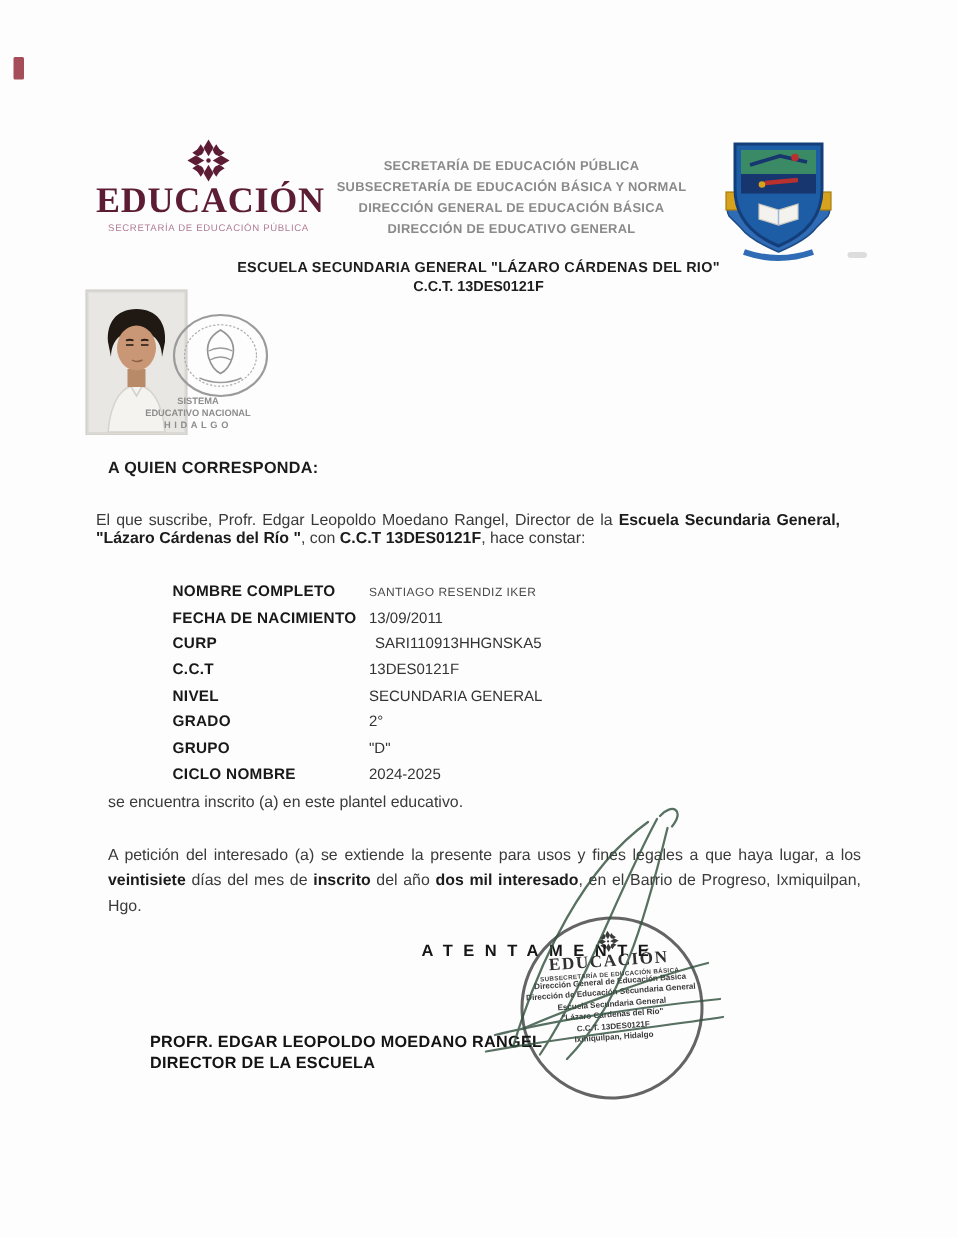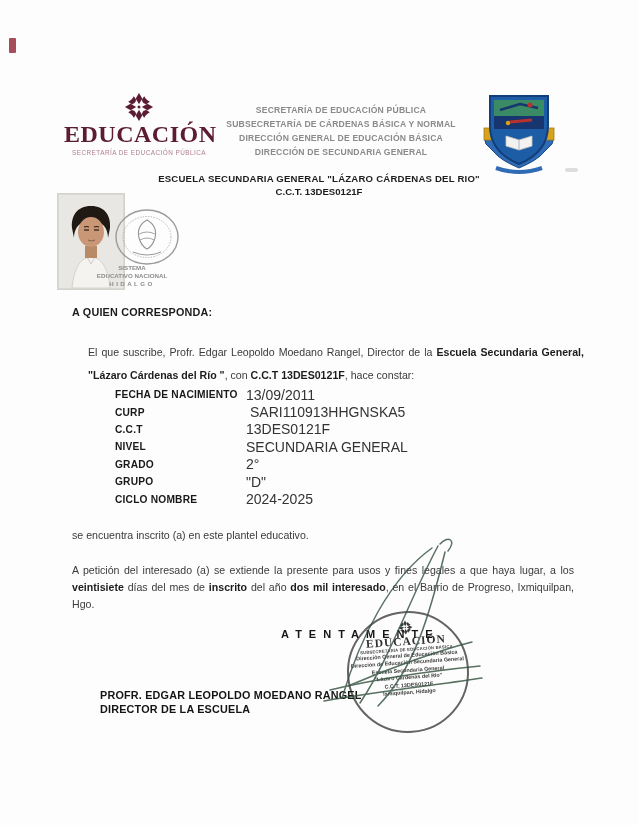--- a/index.html
+++ b/index.html
@@ -34,28 +34,28 @@
   .seal-caption div{font-size:6.2px;font-weight:bold;line-height:8.2px;}
   .seal-caption .sp{letter-spacing:2.4px;}
 
   
   .ref-block{left:384px;top:218px;width:210px;}
   .ref-row{font-size:8.8px;line-height:21px;color:#3a3a3a;white-space:nowrap;}
   .ref-row .lab{font-weight:bold;color:#1c1c1c;}
 
   .salutation{left:72px;top:306px;font-size:10.8px;font-weight:bold;color:#1b1b1b;letter-spacing:.2px;}
 
-  .para{left:88px;top:341px;width:496px;font-size:10.6px;line-height:23px;text-align:justify;color:#3a3a3a;}
+  .para{left:64px;top:341px;width:496px;font-size:10.6px;line-height:12px;text-align:justify;color:#3a3a3a;}
   .b{font-weight:bold;color:#1c1c1c;}
 
   
   .fields{left:115px;top:386px;width:420px;}
   .frow{display:grid;grid-template-columns:131px auto;height:17.4px;align-items:center;}
   .flabel{font-size:10.2px;font-weight:bold;color:#181818;letter-spacing:.2px;}
-  .fvalue{font-size:14px;color:#333;}
+  .fvalue{font-size:10px;color:#333;}
   .fvalue.small{font-size:8px;letter-spacing:.3px;color:#4a4a4a;}
   .fvalue.indent{padding-left:4px;}
 
   .enrollment{left:72px;top:529px;font-size:10.6px;color:#3a3a3a;}
 
   .para2{left:72px;top:562px;width:502px;font-size:10.6px;line-height:17.2px;text-align:justify;color:#3a3a3a;}
 
   .atentamente{left:238px;top:628px;font-size:11px;font-weight:bold;color:#161616;letter-spacing:7px;z-index:6;margin-left:43px;}
 
   
@@ -93,23 +93,23 @@
         <use href="#petalA" transform="rotate(270)"></use>
         <circle r="1.6"></circle>
       </g>
     </svg>
     <div class="logo-wordmark">EDUCACIÓN</div>
     <div class="logo-tagline">SECRETARÍA DE EDUCACIÓN PÚBLICA</div>
   </div>
 
   <div class="abs dep-block">
     <div class="dep-line">SECRETARÍA DE EDUCACIÓN PÚBLICA</div>
-    <div class="dep-line">SUBSECRETARÍA DE CÁRDENAS BÁSICA Y NORMAL</div>
+    <div class="dep-line">SUBSECRETARÍA DE EDUCACIÓN BÁSICA Y NORMAL</div>
     <div class="dep-line">DIRECCIÓN GENERAL DE EDUCACIÓN BÁSICA</div>
-    <div class="dep-line">DIRECCIÓN DE SECUNDARIA GENERAL</div>
+    <div class="dep-line">DIRECCIÓN DE EDUCATIVO GENERAL</div>
   </div>
 
   <svg class="abs shield" width="78" height="86" viewBox="0 0 78 86">
     <path d="M12 40 Q2 44 6 52 L14 60 Q20 68 39 76 Q58 68 64 60 L72 52 Q76 44 66 40 Z" fill="#2f6cb5" stroke="#1b4a86" stroke-width="1"></path>
     <rect x="4" y="36" width="8" height="12" fill="#d7a31c" stroke="#a97c10" stroke-width=".8"></rect>
     <rect x="66" y="36" width="8" height="12" fill="#d7a31c" stroke="#a97c10" stroke-width=".8"></rect>
     <path d="M10 4 H68 V34 Q68 60 39 72 Q10 60 10 34 Z" fill="#1d5da6" stroke="#143e7a" stroke-width="2"></path>
     <rect x="14" y="8" width="50" height="16" fill="#3b8a66"></rect>
     <path d="M20 18 L40 12 L58 16" stroke="#17356e" stroke-width="2.5" fill="none"></path>
     <circle cx="50" cy="13" r="2.5" fill="#b8312f"></circle>
@@ -153,20 +153,24 @@
   </div>
 
 
   <div class="abs salutation">A QUIEN CORRESPONDA:</div>
 
   <div class="abs para">
     <span>El que suscribe, Profr. Edgar Leopoldo Moedano Rangel, Director de la </span><span class="b">Escuela Secundaria General, "Lázaro Cárdenas del Río "</span><span>, con </span><span class="b">C.C.T 13DES0121F</span><span>, hace constar:</span>
   </div>
 
   <div class="abs fields">
+    <div class="frow">
+      <div class="flabel">NOMBRE COMPLETO</div>
+      <div class="fvalue small">SANTIAGO RESENDIZ IKER</div>
+    </div>
     <div class="frow">
       <div class="flabel">FECHA DE NACIMIENTO</div>
       <div class="fvalue">13/09/2011</div>
     </div>
     <div class="frow">
       <div class="flabel">CURP</div>
       <div class="fvalue indent">SARI110913HHGNSKA5</div>
     </div>
     <div class="frow">
       <div class="flabel">C.C.T</div>

